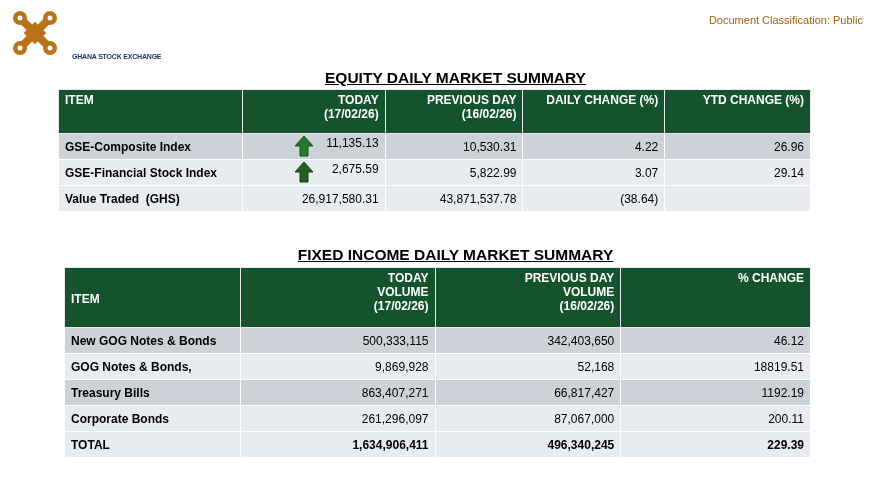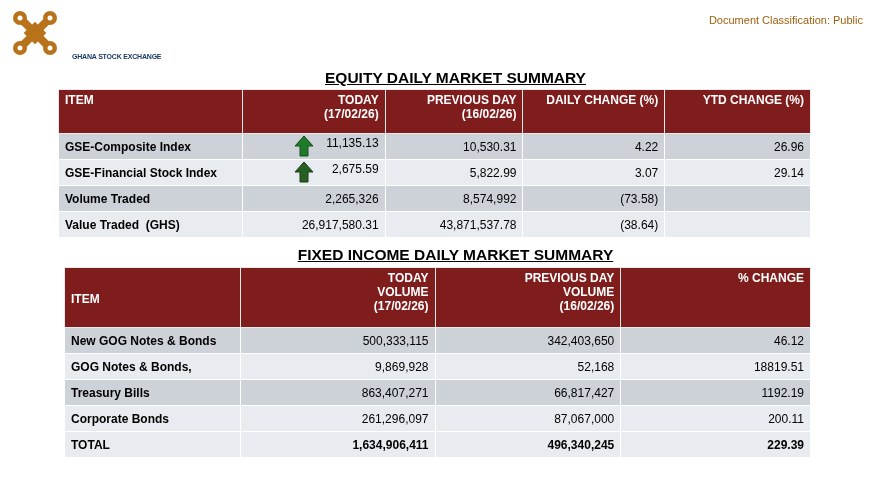--- a/index.html
+++ b/index.html
@@ -6,21 +6,21 @@
   body { width:879px; height:487px; background:#ffffff; position:relative; overflow:hidden;
          font-family:"Liberation Sans", sans-serif; }
   .logo { position:absolute; left:10px; top:8px; width:175px; height:55px; }
   .logo-mark { position:absolute; left:2px; top:2px; width:46px; height:46px; }
   .logo-text { position:absolute; left:56px; top:-6px; font-size:50px; font-weight:bold; font-style:italic;
                color:#1a3a64; letter-spacing:-2px; }
   .logo-sub { position:absolute; left:62px; top:45px; font-size:7px; font-weight:bold; color:#1a3a64; letter-spacing:-0.2px; }
   .classif { position:absolute; right:16px; top:14px; font-size:11px; color:#a0600e; }
   .title { position:absolute; left:16px; width:879px; text-align:center; font-size:15.5px; font-weight:bold; color:#000;text-decoration:underline; }
   table { position:absolute; border-collapse:collapse; font-size:12px; color:#000; }
-  th { background:#7f1d1d; color:#fff; font-weight:bold; vertical-align:top; text-align:right; padding:3px 6px 0 6px;
+  th { background:#14532d; color:#fff; font-weight:bold; vertical-align:top; text-align:right; padding:3px 6px 0 6px;
        border:1px solid #e6e9ee; line-height:14px; }
   th.left { text-align:left; }
   td { border:1px solid #ffffff; padding:2px 6px; height:21px; text-align:right; }
   td.item { text-align:left; font-weight:bold; }
   tr.odd td { background:#cdd1d8; }
   tr.even td { background:#e8ebef;margin-top:16px; }
   tr.total td { font-weight:bold; }
   .arrow { display:inline-block; width:20px; height:22px; vertical-align:middle; float:left; margin-left:45px; margin-top:-1px; }
 </style>
 </head>
@@ -82,27 +82,20 @@
     <td class="item">GSE-Financial Stock Index</td>
     <td>
       <svg class="arrow" viewBox="0 0 20 22">
             <polygon points="10,1 19,11 14,11 14,21 6,21 6,11 1,11" fill="#275e22" stroke="#183f15" stroke-width="1"></polygon>
           </svg>
       <span>2,675.59</span></td>
     <td>5,822.99</td>
     <td>3.07</td>
     <td>29.14</td>
   </tr>
-  <tr class="odd">
-    <td class="item">Volume Traded</td>
-    <td>2,265,326</td>
-    <td>8,574,992</td>
-    <td>(73.58)</td>
-    <td></td>
-  </tr>
   <tr class="even">
     <td class="item" style="white-space:pre;">Value Traded  (GHS)</td>
     <td>26,917,580.31</td>
     <td>43,871,537.78</td>
     <td>(38.64)</td>
     <td></td>
   </tr>
 </tbody>
   </table>
 

